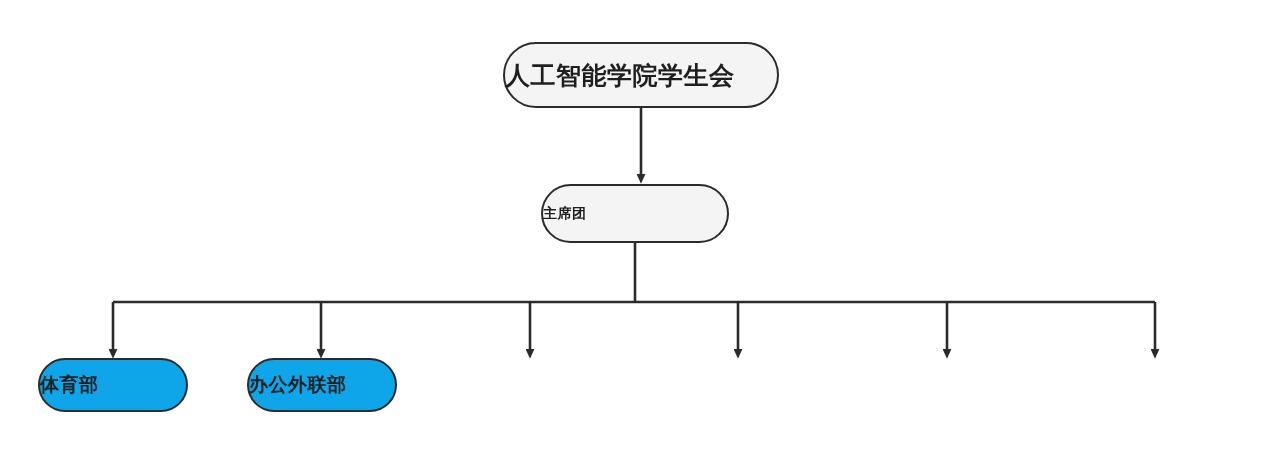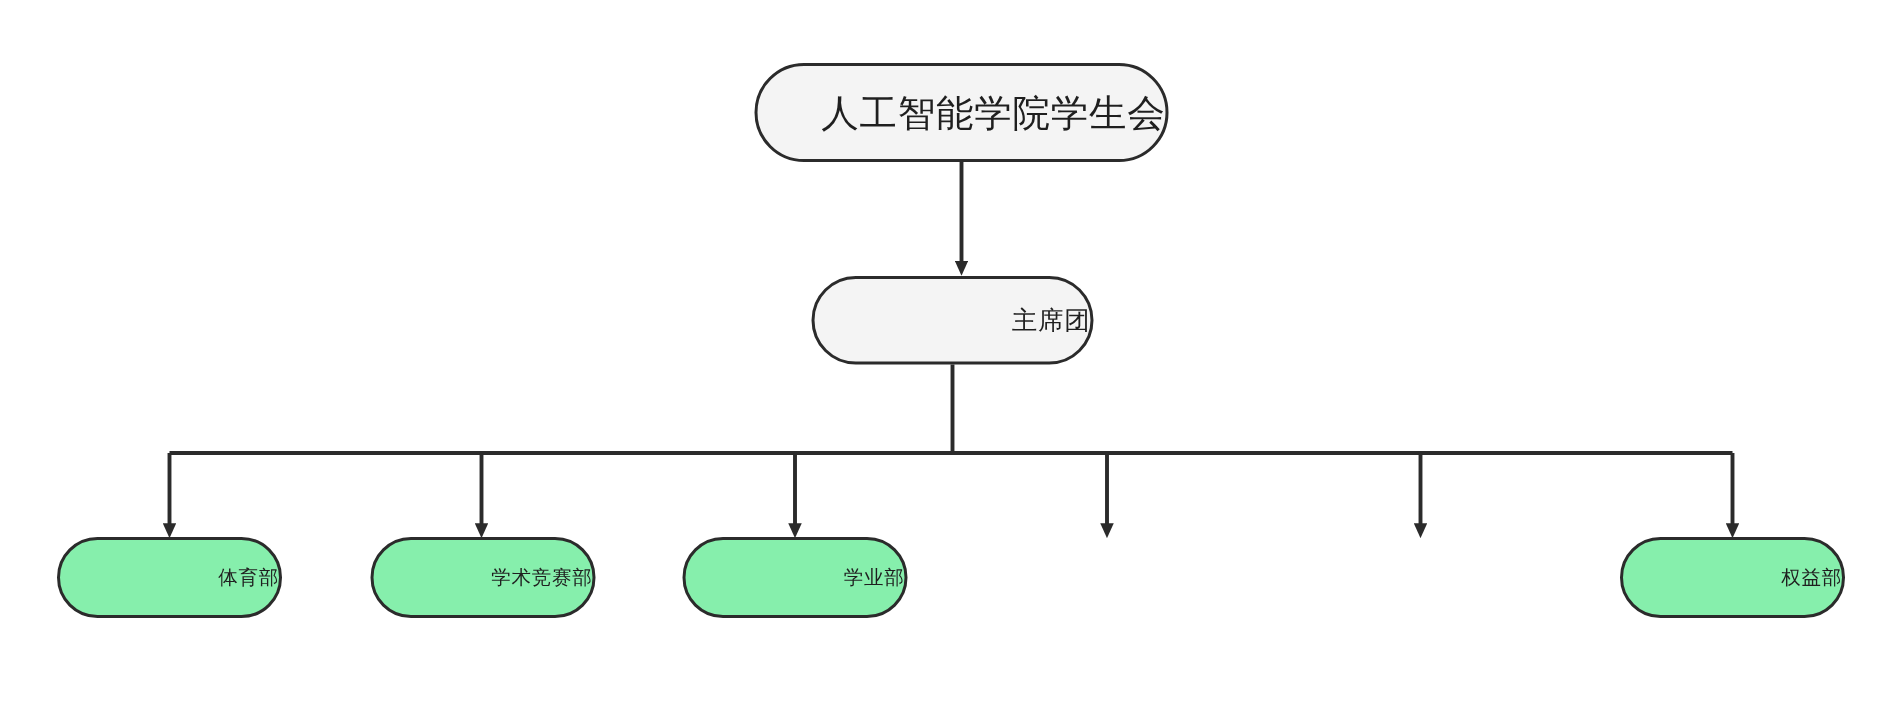--- a/index.html
+++ b/index.html
@@ -25,52 +25,52 @@
     left: 0;
     top: 0;
     width: 1268px;
     height: 467px;
   }
   .node {
     position: absolute;
     box-sizing: border-box;
     display: flex;
     align-items: center;
-    justify-content: flex-end;
+    justify-content: flex-start;
     border: 2.4px solid #2b2b2b;
     color: #1f1f1f;
-    font-weight: normal;
+    font-weight: bold;
     letter-spacing: 0.5px;
     white-space: nowrap;
     text-align: center;
   }
   .node-root {
     left: 503px;
     top: 42px;
     width: 276px;
     height: 66px;
     border-radius: 33px;
     background: #f4f4f4;
     font-size: 25px;
   }
   .node-mid {
     left: 541px;
     top: 184px;
     width: 188px;
     height: 59px;
     border-radius: 29.5px;
     background: #f4f4f4;
-    font-size: 17px;
+    font-size: 14px;
   }
   .node-leaf {
     top: 358px;
     height: 54px;
     border-radius: 27px;
-    background: #86efac;
-    font-size: 13px;
+    background: #0ea5e9;
+    font-size: 19px;
   }
   .leaf-0 { left: 38px;   width: 150px; }
   .leaf-1 { left: 247px;  width: 150px; }
   .leaf-2 { left: 455px;  width: 150px; }
   .leaf-3 { left: 663px;  width: 150px; }
   .leaf-4 { left: 864px;  width: 166px; }
   .leaf-5 { left: 1080px; width: 150px; }
 </style>
 </head>
 <body>
@@ -118,22 +118,16 @@
   </div>
 
   <div class="node node-mid">
     <span>主席团</span>
   </div>
 
   <div class="node node-leaf leaf-0">
     <span>体育部</span>
   </div>
   <div class="node node-leaf leaf-1">
-    <span>学术竞赛部</span>
-  </div>
-  <div class="node node-leaf leaf-2">
-    <span>学业部</span>
-  </div>
-  <div class="node node-leaf leaf-5">
-    <span>权益部</span>
+    <span>办公外联部</span>
   </div>
 
 </div>
 
 </body></html>

